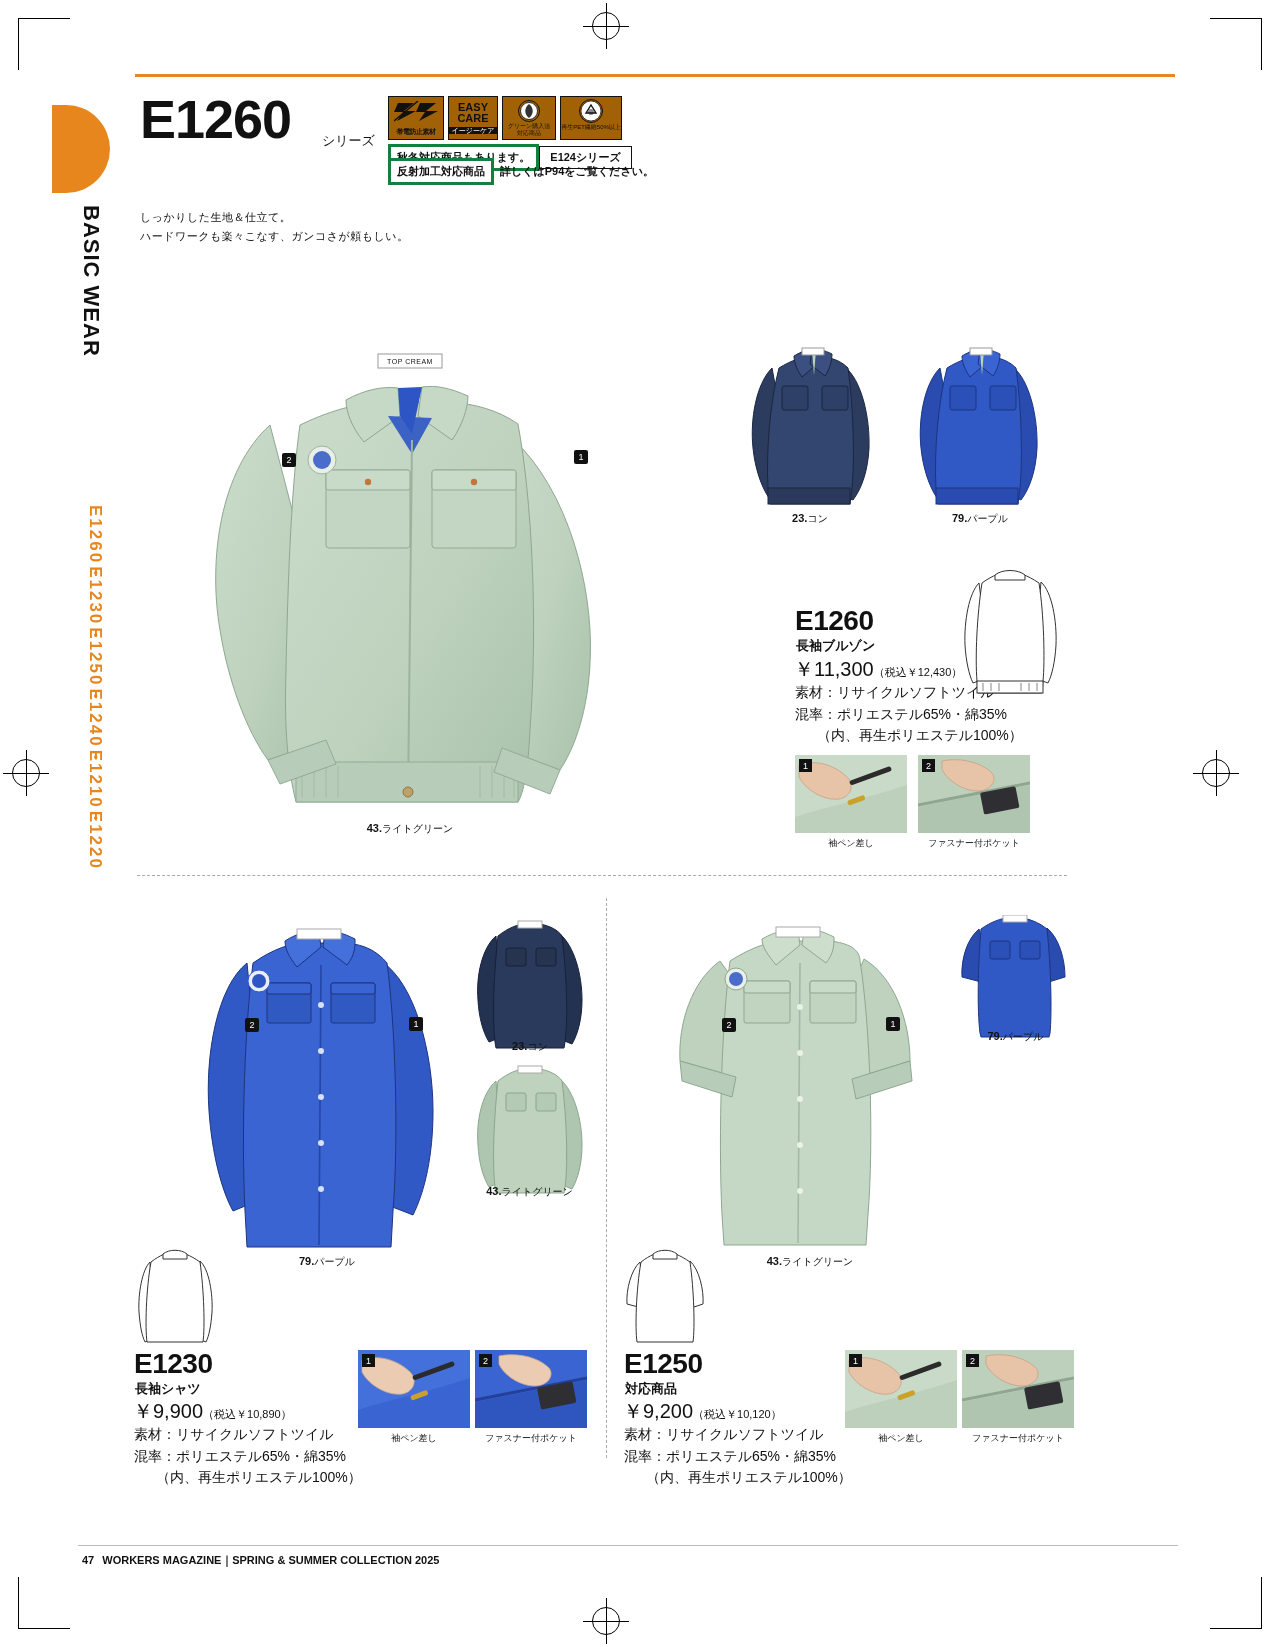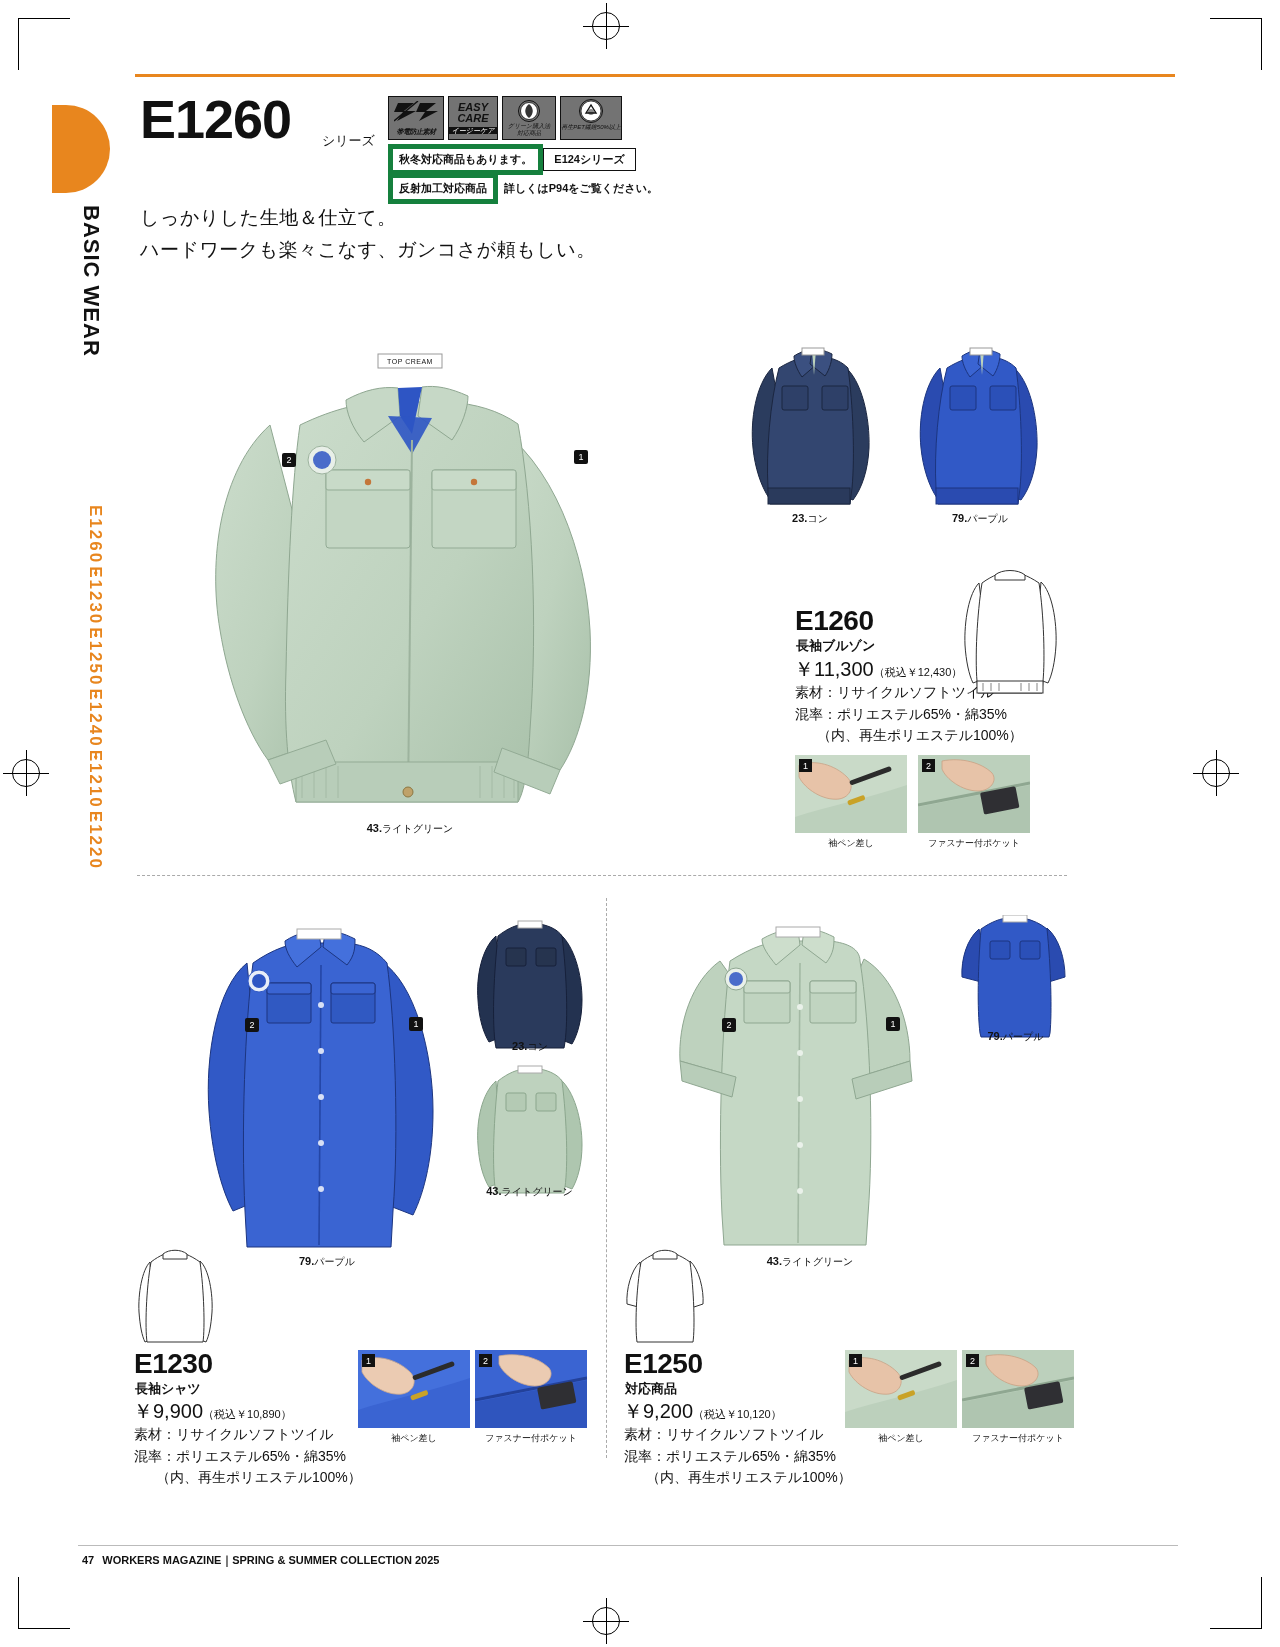--- a/index.html
+++ b/index.html
@@ -44,42 +44,42 @@
   }
 
   
   .top-rule{position:absolute;left:135px;top:74px;width:1040px;height:3px;background:#E8861E;}
 
   
   .series-code{position:absolute;left:140px;top:88px;font-size:54px;font-weight:bold;letter-spacing:-1px;}
   .series-suffix{position:absolute;left:322px;top:132px;font-size:13px;}
 
   .badges{position:absolute;left:388px;top:96px;display:flex;gap:4px;align-items:flex-start;}
-  .badge{border:1px solid #111;background:#737373;box-sizing:border-box;font-style:italic;}
+  .badge{border:1px solid #111;background:#a16207;box-sizing:border-box;}
   .badge-antistatic{width:56px;height:44px;display:flex;flex-direction:column;align-items:center;justify-content:flex-end;padding-bottom:2px;}
   .badge-antistatic .glyph{flex:1;display:flex;align-items:center;justify-content:center;font-size:18px;}
   .badge-antistatic .cap{font-size:7px;font-weight:bold;letter-spacing:-0.5px;}
   .badge-easycare{width:50px;height:44px;display:flex;flex-direction:column;align-items:center;justify-content:center;line-height:1.05;}
   .badge-easycare .l1{font-size:11px;font-weight:bold;}
   .badge-easycare .l2{font-size:11px;font-weight:bold;}
   .badge-easycare .l3{font-size:7px;background:#111;color:#fff;width:100%;text-align:center;margin-top:2px;}
   .badge-round{width:54px;height:44px;display:flex;flex-direction:column;align-items:center;justify-content:flex-end;padding-bottom:2px;border:1px solid #111;}
   .badge-round .circ{width:20px;height:20px;border-radius:50%;border:1px solid #111;margin-bottom:1px;position:relative;}
   .badge-round .cap{font-size:6px;text-align:center;line-height:1.15;}
   .badge-pet{width:62px;height:44px;}
   .badge-pet .circ{width:22px;height:22px;border-radius:50%;border:1px solid #111;margin:2px auto 1px;}
   .badge-pet .cap{font-size:6px;text-align:center;line-height:1.1;}
 
   .note-row{position:absolute;left:388px;top:144px;display:flex;align-items:center;}
-  .note-box{border:5px solid #15803d;padding:3px 6px;font-size:11px;font-weight:bold;background:#fff;}
+  .note-box{border:3px solid #15803d;padding:3px 6px;font-size:11px;font-weight:bold;background:#fff;}
   .note-box2{border:1px solid #111;padding:3px 10px;font-size:11px;font-weight:bold;}
-  .note-row2{position:absolute;left:388px;top:173px;display:flex;align-items:center;}
+  .note-row2{position:absolute;left:388px;top:158px;display:flex;align-items:center;}
   .note-plain{font-size:11px;font-weight:bold;margin-left:6px;}
 
-  .lede{position:absolute;left:140px;top:202px;font-size:19px;line-height:1.7;letter-spacing:0.5px;}
+  .lede{position:absolute;left:140px;top:208px;font-size:11px;line-height:1.7;letter-spacing:0.5px;}
 
   
   .dashed-h{position:absolute;left:137px;top:875px;width:930px;border-top:1px dashed #aaa;}
   .dashed-v{position:absolute;left:606px;top:898px;height:560px;border-left:1px dashed #aaa;}
 
   
   .photo{position:absolute;}
   .caption{position:absolute;font-size:10px;text-align:center;white-space:nowrap;}
   .caption b{font-size:11px;}
 

